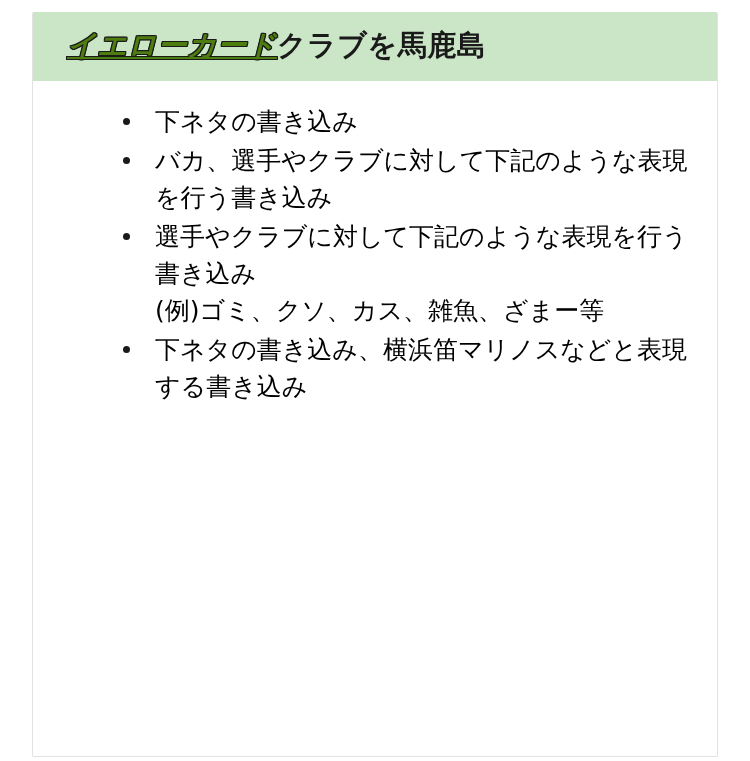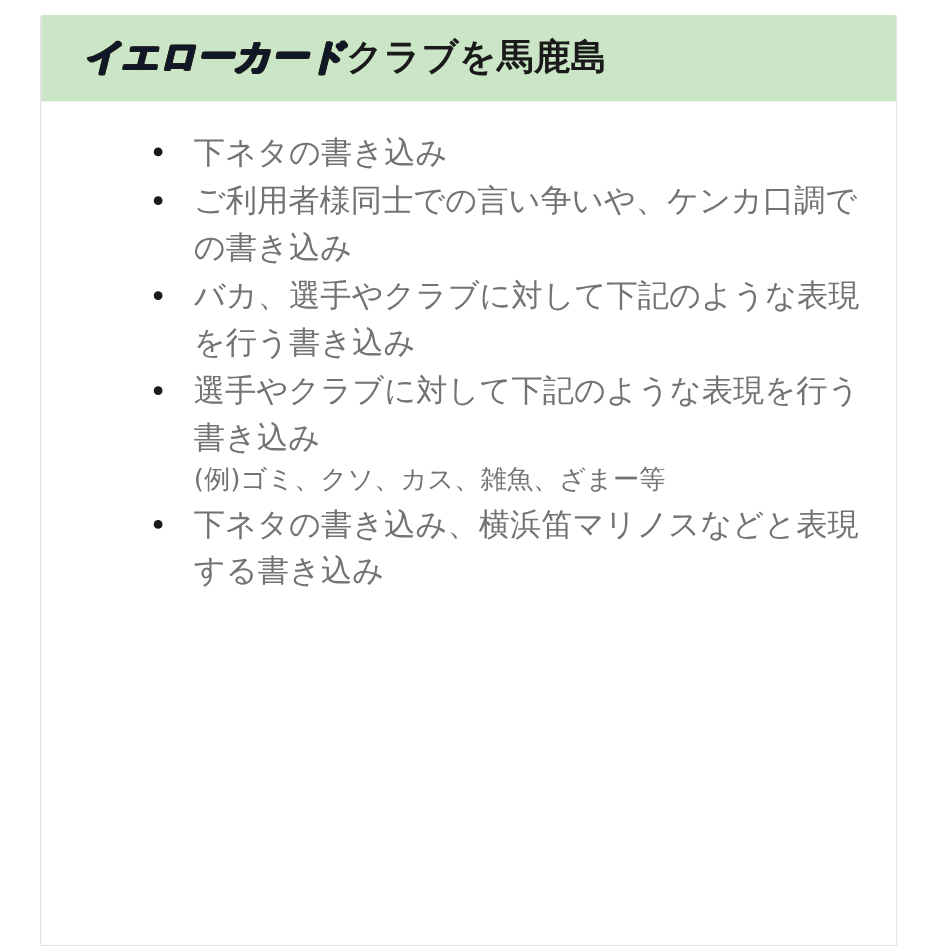--- a/index.html
+++ b/index.html
@@ -40,67 +40,68 @@
   .card-header-title {
     font-size: 29px;
     font-weight: bold;
     line-height: 1.2;
     color: #1a1a1a;
     letter-spacing: 0.5px;
     white-space: nowrap;
   }
 
   .hl {
-    color: #0f172a;
+    color: #4d7c0f;
     font-style: italic;
     text-shadow:
       -1px -1px 0 #1a1a1a,
        1px -1px 0 #1a1a1a,
       -1px  1px 0 #1a1a1a,
        1px  1px 0 #1a1a1a,
        0px -1px 0 #1a1a1a,
        0px  1px 0 #1a1a1a,
       -1px  0px 0 #1a1a1a,
        1px  0px 0 #1a1a1a;
+    text-decoration: underline;
   }
 
   .card-body {
     padding: 22px 20px 0 12px;
   }
 
   ul.rules {
     margin: 0;
     padding-left: 100px;
     list-style: none;
   }
 
   ul.rules > li {
     position: relative;
     font-size: 25px;
     line-height: 1.48;
-    color: #737373;
+    color: #000000;
     margin: 0 0 2px 0;
     padding-left: 10px;
     max-width: 535px;
   }
 
   ul.rules > li::before {
     content: "";
     position: absolute;
     left: -22px;
     top: 15px;
     width: 7px;
     height: 7px;
     background: #1a1a1a;
     border-radius: 50%;
   }
 
   .sub {
     display: block;
-    font-size: 21px;
+    font-size: 25px;
     line-height: 1.48;
   }
 </style>
 </head>
 <body>
 
 <div class="page">
   <div class="card">
 
     <div class="card-header">
@@ -108,23 +109,20 @@
         <span class="hl">イエローカード</span><span>クラブを馬鹿島</span>
       </div>
     </div>
 
     <div class="card-body">
       <ul class="rules">
         <li>
           <span>下ネタの書き込み</span>
         </li>
         <li>
-          <span>ご利用者様同士での言い争いや、ケンカ口調での書き込み</span>
-        </li>
-        <li>
           <span>バカ、選手やクラブに対して下記のような表現を行う書き込み</span>
         </li>
         <li>
           <span>選手やクラブに対して下記のような表現を行う書き込み</span>
           <span class="sub">(例)ゴミ、クソ、カス、雑魚、ざまー等</span>
         </li>
         <li>
           <span>下ネタの書き込み、横浜笛マリノスなどと表現する書き込み</span>
         </li>
       </ul>

